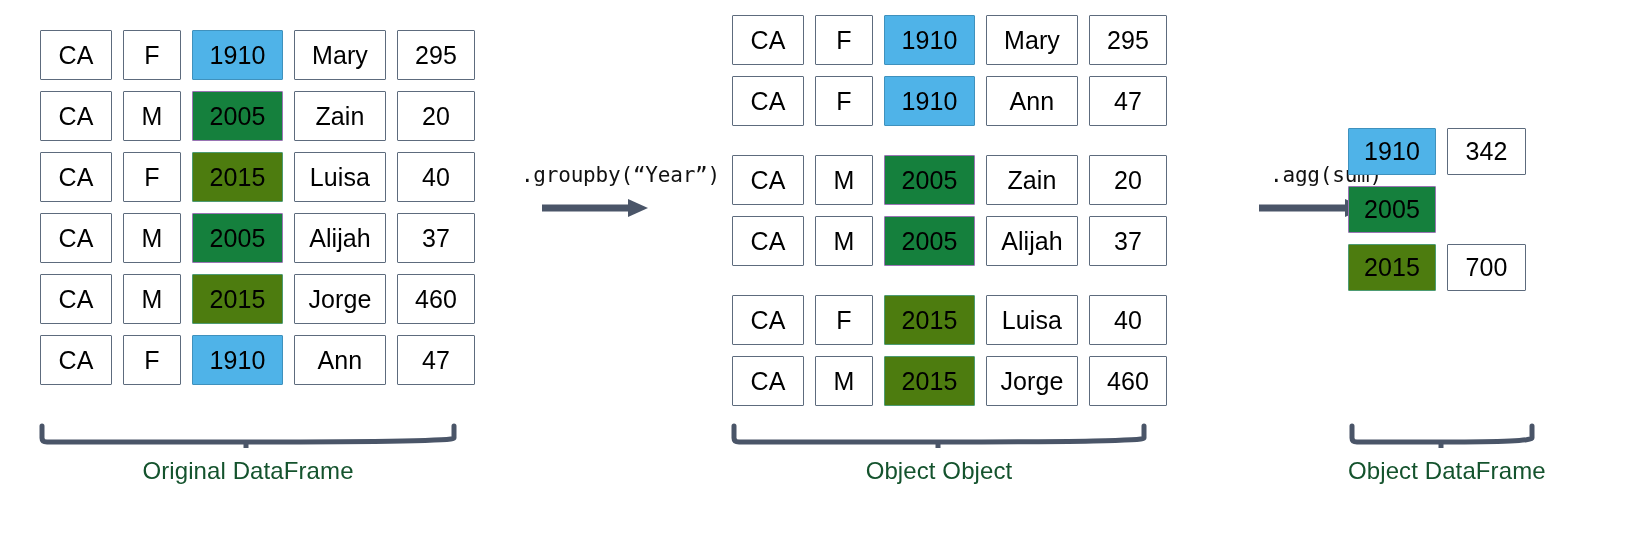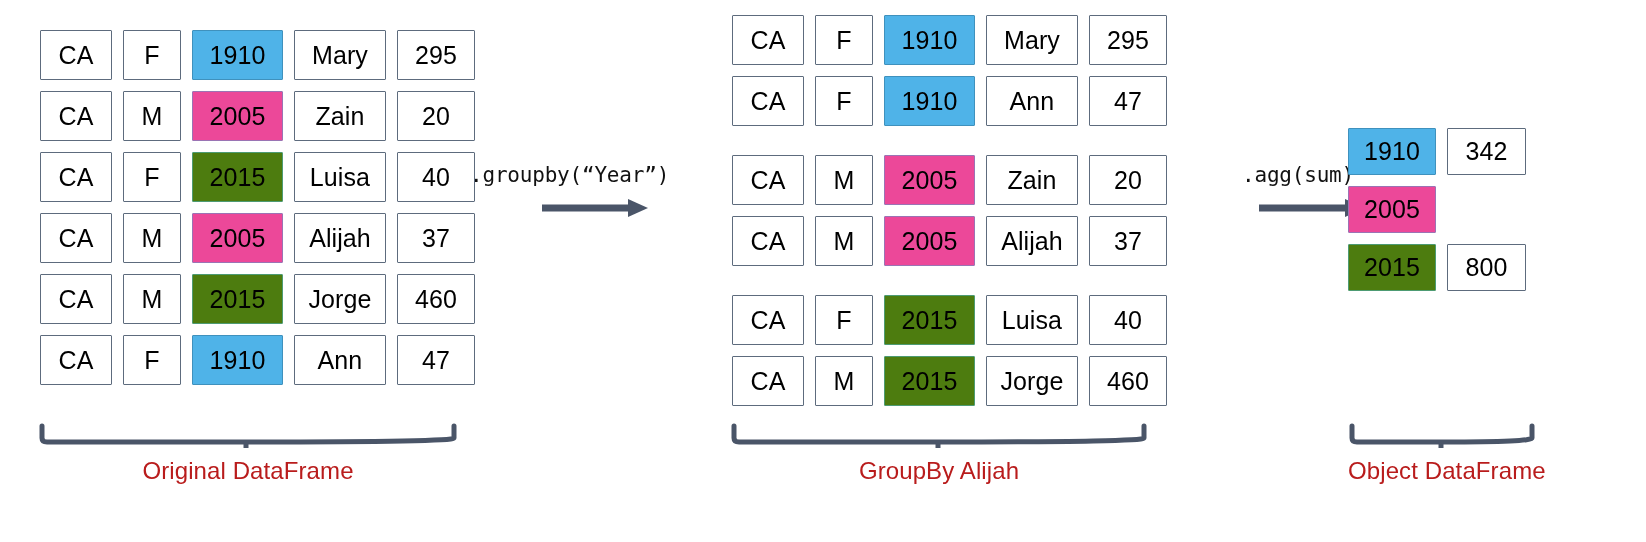--- a/index.html
+++ b/index.html
@@ -36,21 +36,21 @@
     display: flex;
     align-items: center;
     justify-content: center;
     font-size: 25px;
     line-height: 1;
     letter-spacing: .1px;
     color: #000000;
     border-radius: 1px;
   }
   .cell.hl-blue   { background: #4fb3e8; border-color: #3f91bd; }
-  .cell.hl-purple { background: #ec4899; border-color: #9a74b4; }
+  .cell.hl-purple { background: #15803d; border-color: #9a74b4; }
   .cell.hl-green  { background: #4d7c0f; border-color: #4d9b73; }
 
   
   .c-state { width: 72px; height: 50px; }
   .c-sex   { width: 58px; height: 50px; }
   .c-year  { width: 91px; height: 50px; }
   .c-name  { width: 92px; height: 50px; }
   .c-count { width: 78px; height: 50px; }
   .cell + .cell { margin-left: 11px; }
 
@@ -58,32 +58,32 @@
   .c-oyear { width: 88px; height: 47px; }
   .c-osum  { width: 79px; height: 47px; }
 
   
   .arrow-group { position: absolute; }
   .arrow-label {
     font-family: "DejaVu Sans Mono", "Liberation Mono", monospace;
     font-size: 21px;
     color: #111111;
     white-space: nowrap;
-    text-align: left;
+    text-align: right;
     letter-spacing: -0.2px;
   }
   .arrow-svg { display: block; margin: 10px auto 0; }
 
   
   .brace-group { position: absolute; }
   .brace-svg { display: block; }
   .caption {
     text-align: center;
     font-size: 24px;
-    color: #b91c1c;
+    color: #14532d;
     margin-top: 9px;
     white-space: nowrap;
     letter-spacing: .1px;
   }
 </style>
 </head>
 <body>
 
 <div class="stage">
 
@@ -197,42 +197,42 @@
           <div class="cell c-count">460</div>
         </div>
       </div>
     </div>
 
   <div class="brace-group" style="left:730px; top:420px; width:418px;">
     <svg class="brace-svg" width="418" height="28" viewBox="0 0 418 28">
       <path d="M4 6 L4 18 Q4 22 9 22 L205 22 L211 22 Q414 22 414 18 L414 6" fill="none" stroke="#4a5568" stroke-width="5" stroke-linecap="round"></path>
       <path d="M208 21 L208 28" stroke="#4a5568" stroke-width="5" stroke-linecap="butt"></path>
     </svg>
-    <div class="caption">GroupBy Alijah</div>
+    <div class="caption">Object Object</div>
   </div>
 
   <div class="arrow-group" style="left:1242px; top:163px; width:140px;">
     <div class="arrow-label">.agg(sum)</div>
     <svg class="arrow-svg" width="110" height="22" viewBox="0 0 110 22">
       <line x1="2" y1="11" x2="90" y2="11" stroke="#4a5568" stroke-width="7" stroke-linecap="butt"></line>
       <polygon points="88,2 108,11 88,20" fill="#4a5568"></polygon>
     </svg>
   </div>
 
   <div class="table-block" id="output-table" style="left:1348px; top:128px;">
       <div class="row">
         <div class="cell c-oyear hl-blue">1910</div>
         <div class="cell c-osum">342</div>
       </div>
       <div class="row" style="margin-top: 11px;">
         <div class="cell c-oyear hl-purple">2005</div>
       </div>
       <div class="row" style="margin-top: 11px;">
         <div class="cell c-oyear hl-green">2015</div>
-        <div class="cell c-osum">800</div>
+        <div class="cell c-osum">700</div>
       </div>
     </div>
 
   <div class="brace-group" style="left:1348px; top:420px; width:188px;">
     <svg class="brace-svg" width="188" height="28" viewBox="0 0 188 28">
       <path d="M4 6 L4 18 Q4 22 9 22 L90 22 L96 22 Q184 22 184 18 L184 6" fill="none" stroke="#4a5568" stroke-width="5" stroke-linecap="round"></path>
       <path d="M93 21 L93 28" stroke="#4a5568" stroke-width="5" stroke-linecap="butt"></path>
     </svg>
     <div class="caption">Object DataFrame</div>
   </div>

